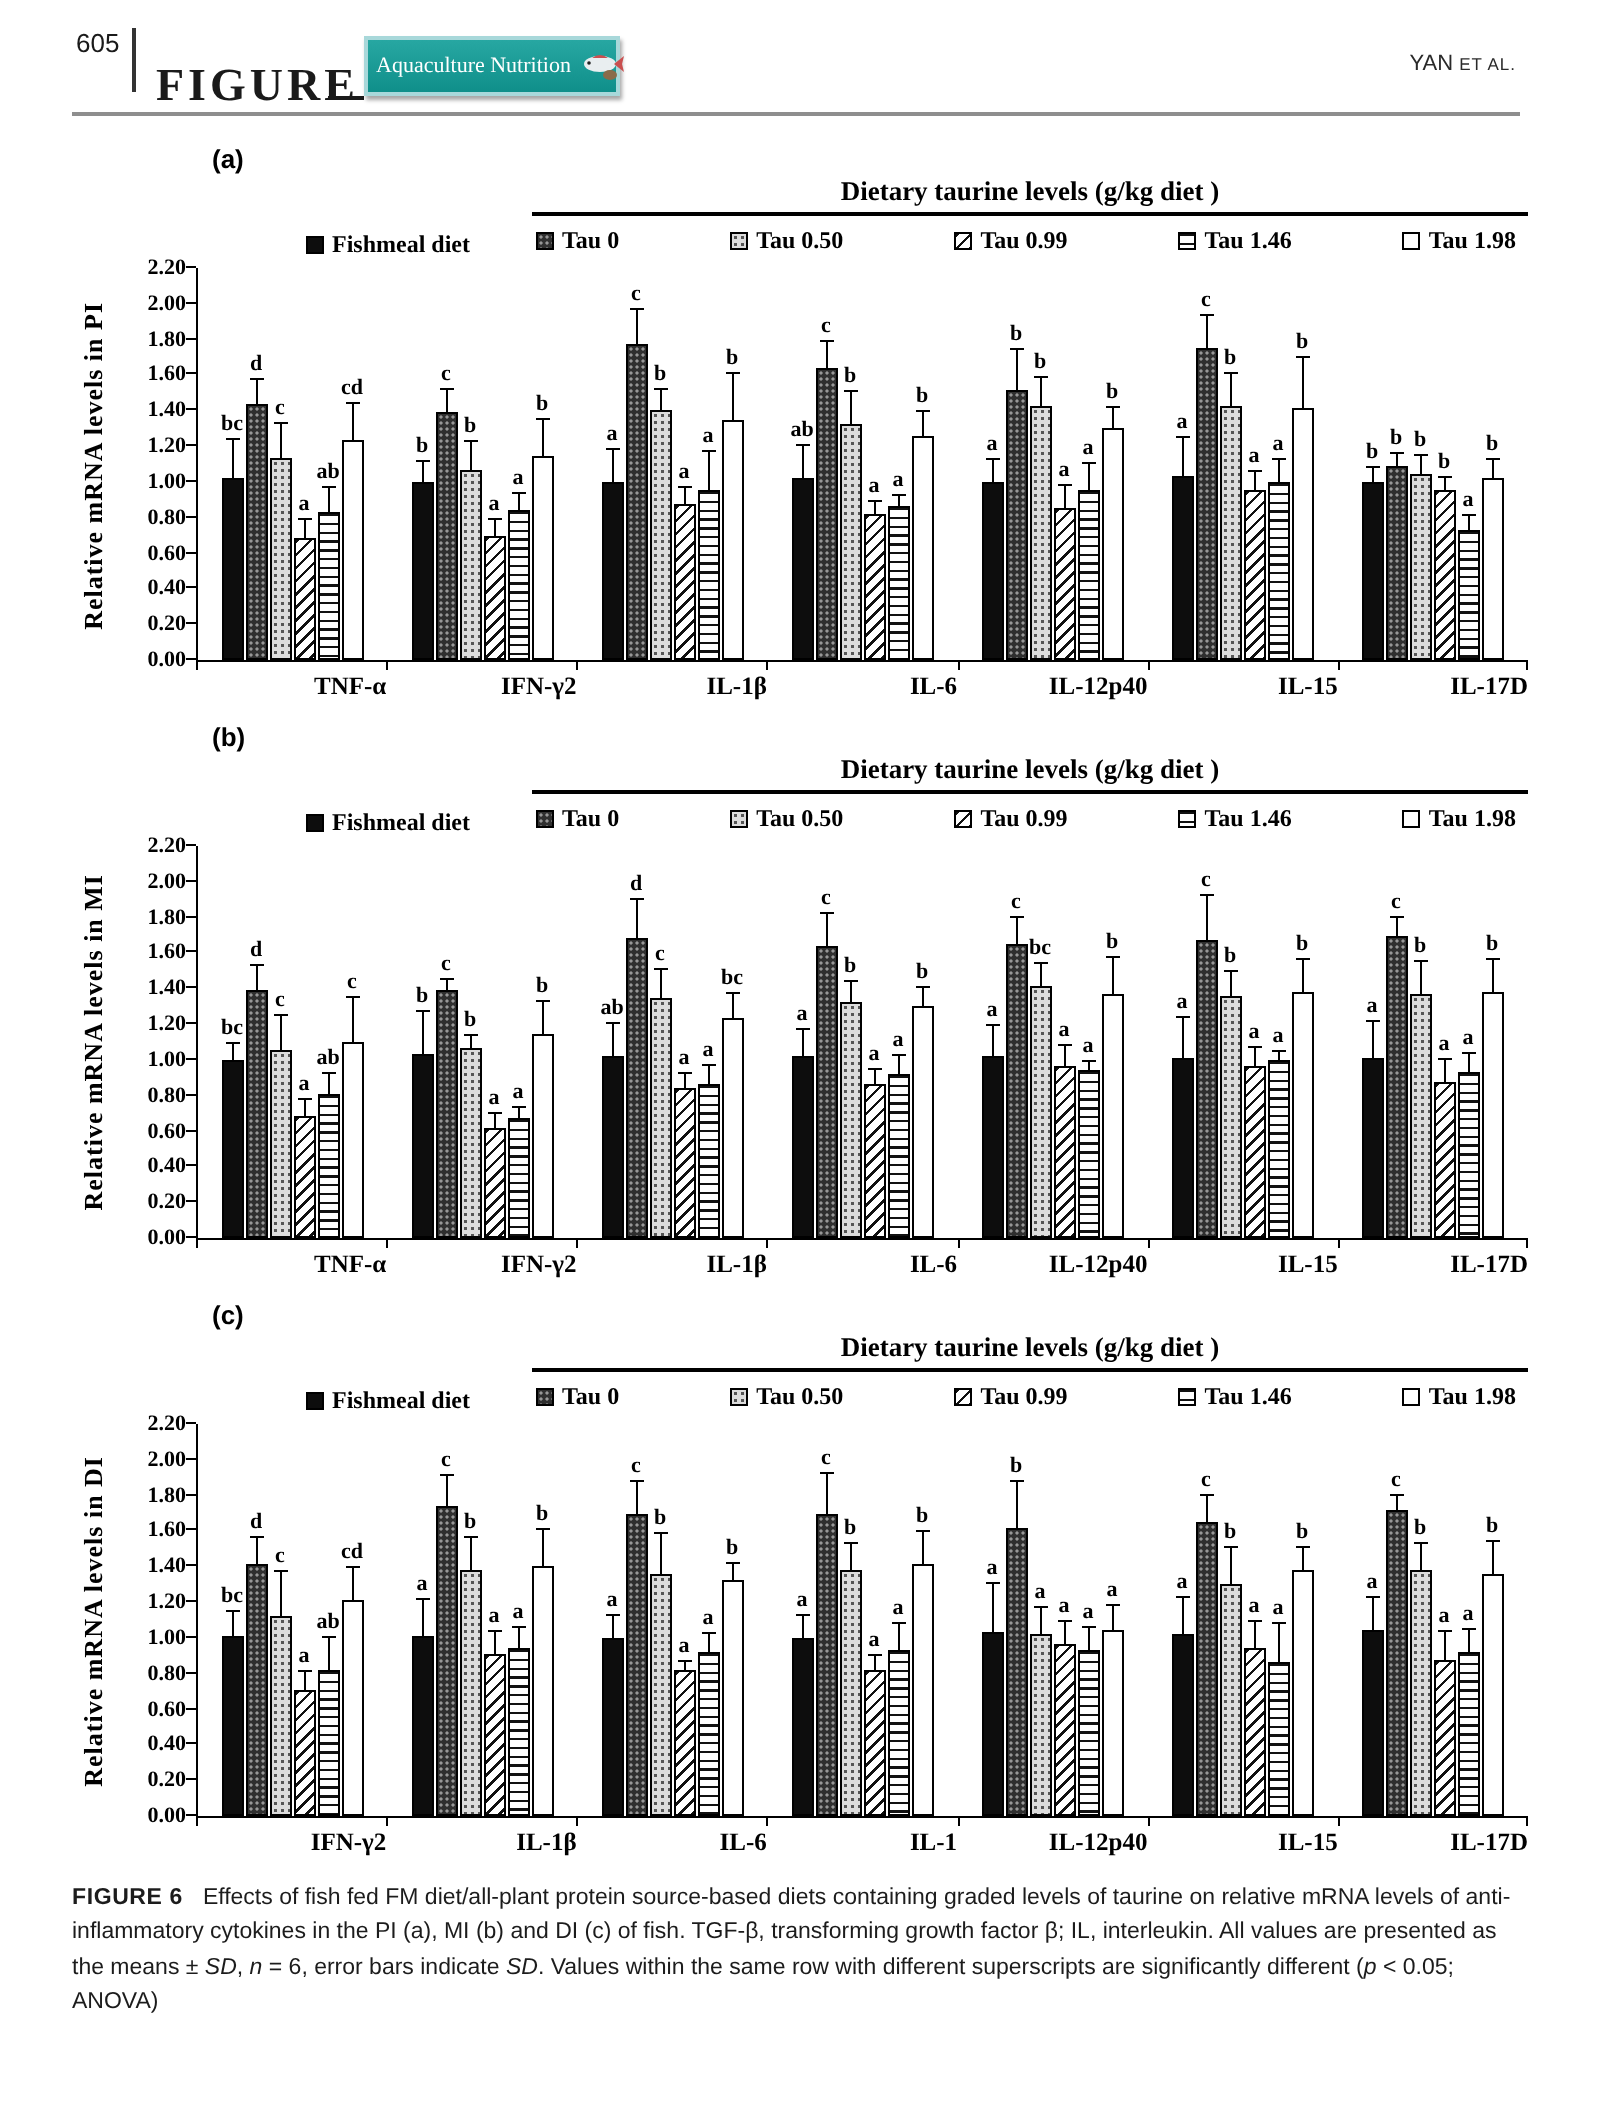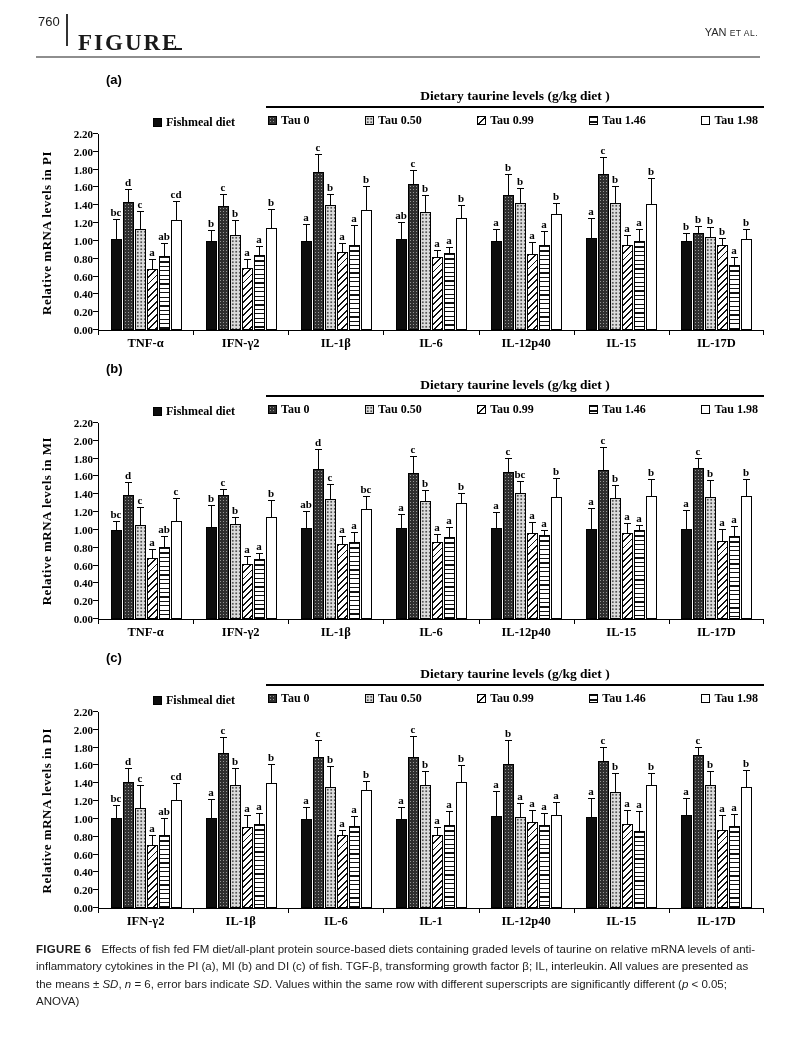--- a/index.html
+++ b/index.html
@@ -50,37 +50,47 @@
   .plot{flex:1;position:relative;border-left:1.5px solid #000;border-bottom:1.5px solid #000;}
   .ymark{position:absolute;left:-6px;width:5px;height:1px;background:#000;}
   .groups{display:flex;height:100%;}
   .group{flex:1;display:flex;justify-content:center;align-items:flex-end;height:100%;}
   .slot{width:11px;margin-right:1px;position:relative;height:100%;}
   .bar{position:absolute;left:0;bottom:0;width:100%;border:1px solid #000;box-sizing:border-box;}
   .err{position:absolute;left:2px;width:7px;border-top:1.2px solid #000;}
   .err::after{content:'';position:absolute;left:50%;top:0;bottom:0;width:1px;background:#000;}
   .letter{position:absolute;left:-5px;width:21px;text-align:center;font-weight:bold;font-size:11px;line-height:11px;}
   .xrow{display:flex;margin-left:62px;position:relative;height:22px;}
-  .xcell{flex:1;position:relative;text-align:center;font-weight:bold;font-size:12.5px;padding-top:5px;}
+  .xcell{flex:1;position:relative;text-align:right;font-weight:bold;font-size:12.5px;padding-top:5px;}
   .xcell::before{content:'';position:absolute;left:0;top:0;width:1px;height:4px;background:#000;}
   .xrow::after{content:'';position:absolute;right:0;top:0;width:1px;height:4px;background:#000;}
   
   .caption{margin:10px 36px 0 36px;font-family:"Liberation Sans",sans-serif;font-size:11.5px;line-height:1.5;color:#1c1c1c;}
   .caption .figlab{font-weight:bold;letter-spacing:.3px;margin-right:10px;}
   .caption .it{font-style:italic;}
 </style>
 </head>
 <body>
 
 <div class="pg-header">
   <div class="hrule"></div>
-  <span class="pagenum">760</span>
+  <span class="pagenum">605</span>
   <div class="vbar"></div>
   <span class="wiley">FIGURE</span>
   <div class="wiley-dash"></div>
+  <div class="journal-logo">
+    <span>Aquaculture Nutrition</span>
+    <svg class="logo-fish" width="24" height="16" viewBox="0 0 24 16">
+      <ellipse cx="12" cy="7" rx="8" ry="4" fill="#e9eef0"></ellipse>
+      <path d="M19 7 L24 3 L23 7 L24 11 Z" fill="#c94f4f"></path>
+      <path d="M8 4 Q12 1 16 4 Z" fill="#c94f4f"></path>
+      <circle cx="6.5" cy="6.5" r="0.9" fill="#222"></circle>
+      <ellipse cx="17" cy="12.5" rx="3.5" ry="2.5" fill="#8a6b4a"></ellipse>
+    </svg>
+  </div>
   <span class="runhead">
     <span>YAN</span>&nbsp;<span class="etal">ET AL.</span>
   </span>
 </div>
 
 <div id="charts">
     <div class="chart">
       <div class="panel-label">(a)</div>
       <div class="chart-head">
         <div class="legend-item legend-fm">

